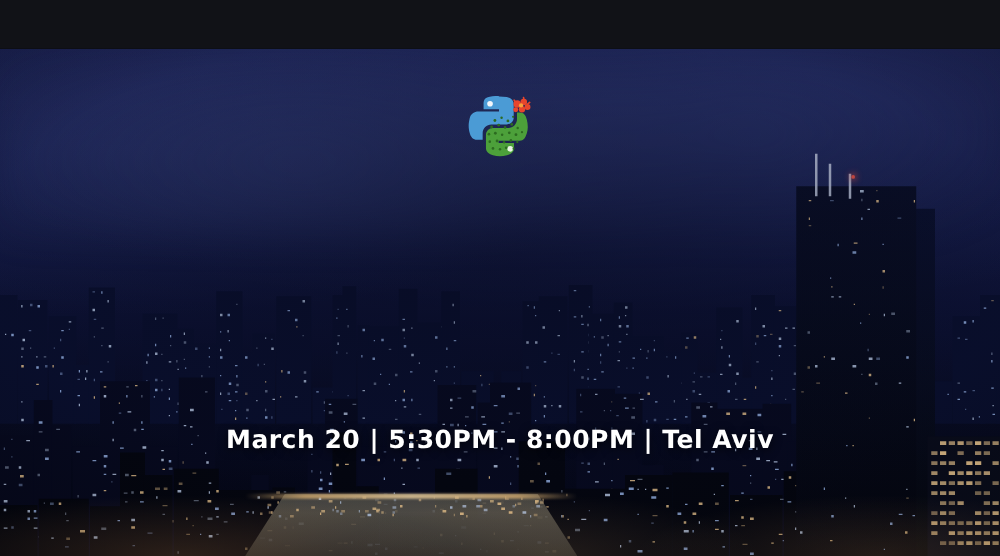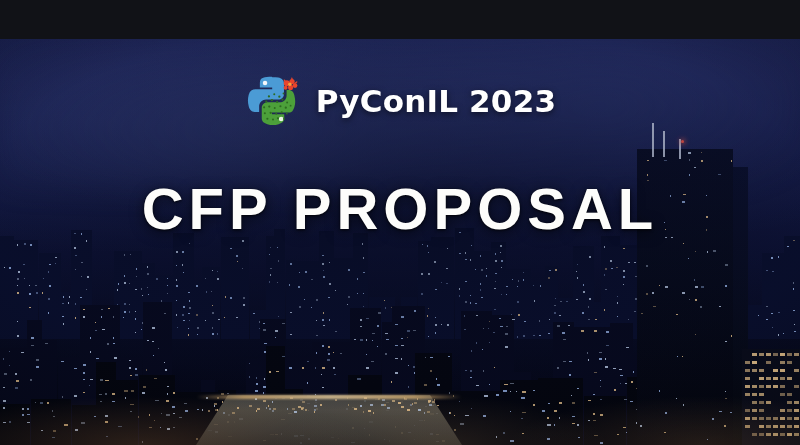--- a/index.html
+++ b/index.html
@@ -1845,22 +1845,21 @@
         <g>
           <circle cx="47.2" cy="12.4" r="3.3" fill="#E8452C"></circle>
           <circle cx="53.0" cy="10.6" r="2.9" fill="#E8452C"></circle>
           <circle cx="56.3" cy="15.0" r="2.6" fill="#E8452C"></circle>
           <circle cx="51.4" cy="17.0" r="2.8" fill="#E8452C"></circle>
           <circle cx="45.9" cy="17.4" r="2.2" fill="#E8452C"></circle>
           <circle cx="50.6" cy="13.6" r="1.9" fill="#F7A23B"></circle>
           <path d="M44.5 9.0l1.6 2.4M52.8 6.8l.4 2.6M58.2 11.0l-2.1 1.7" stroke="#E8452C" stroke-width="1.5" stroke-linecap="round" fill="none"></path>
         </g>
       </svg>
-      <div class="brand-text">PyConIL 2023</div>
     </div>
 
     <div class="headline">
-      <span class="l1">CFP PROPOSAL</span>
     </div>
 
+    <div class="subtitle">March 20 | 5:30PM - 8:00PM | Tel Aviv</div>
 
   </div>
 </div>
 
 </body></html>

